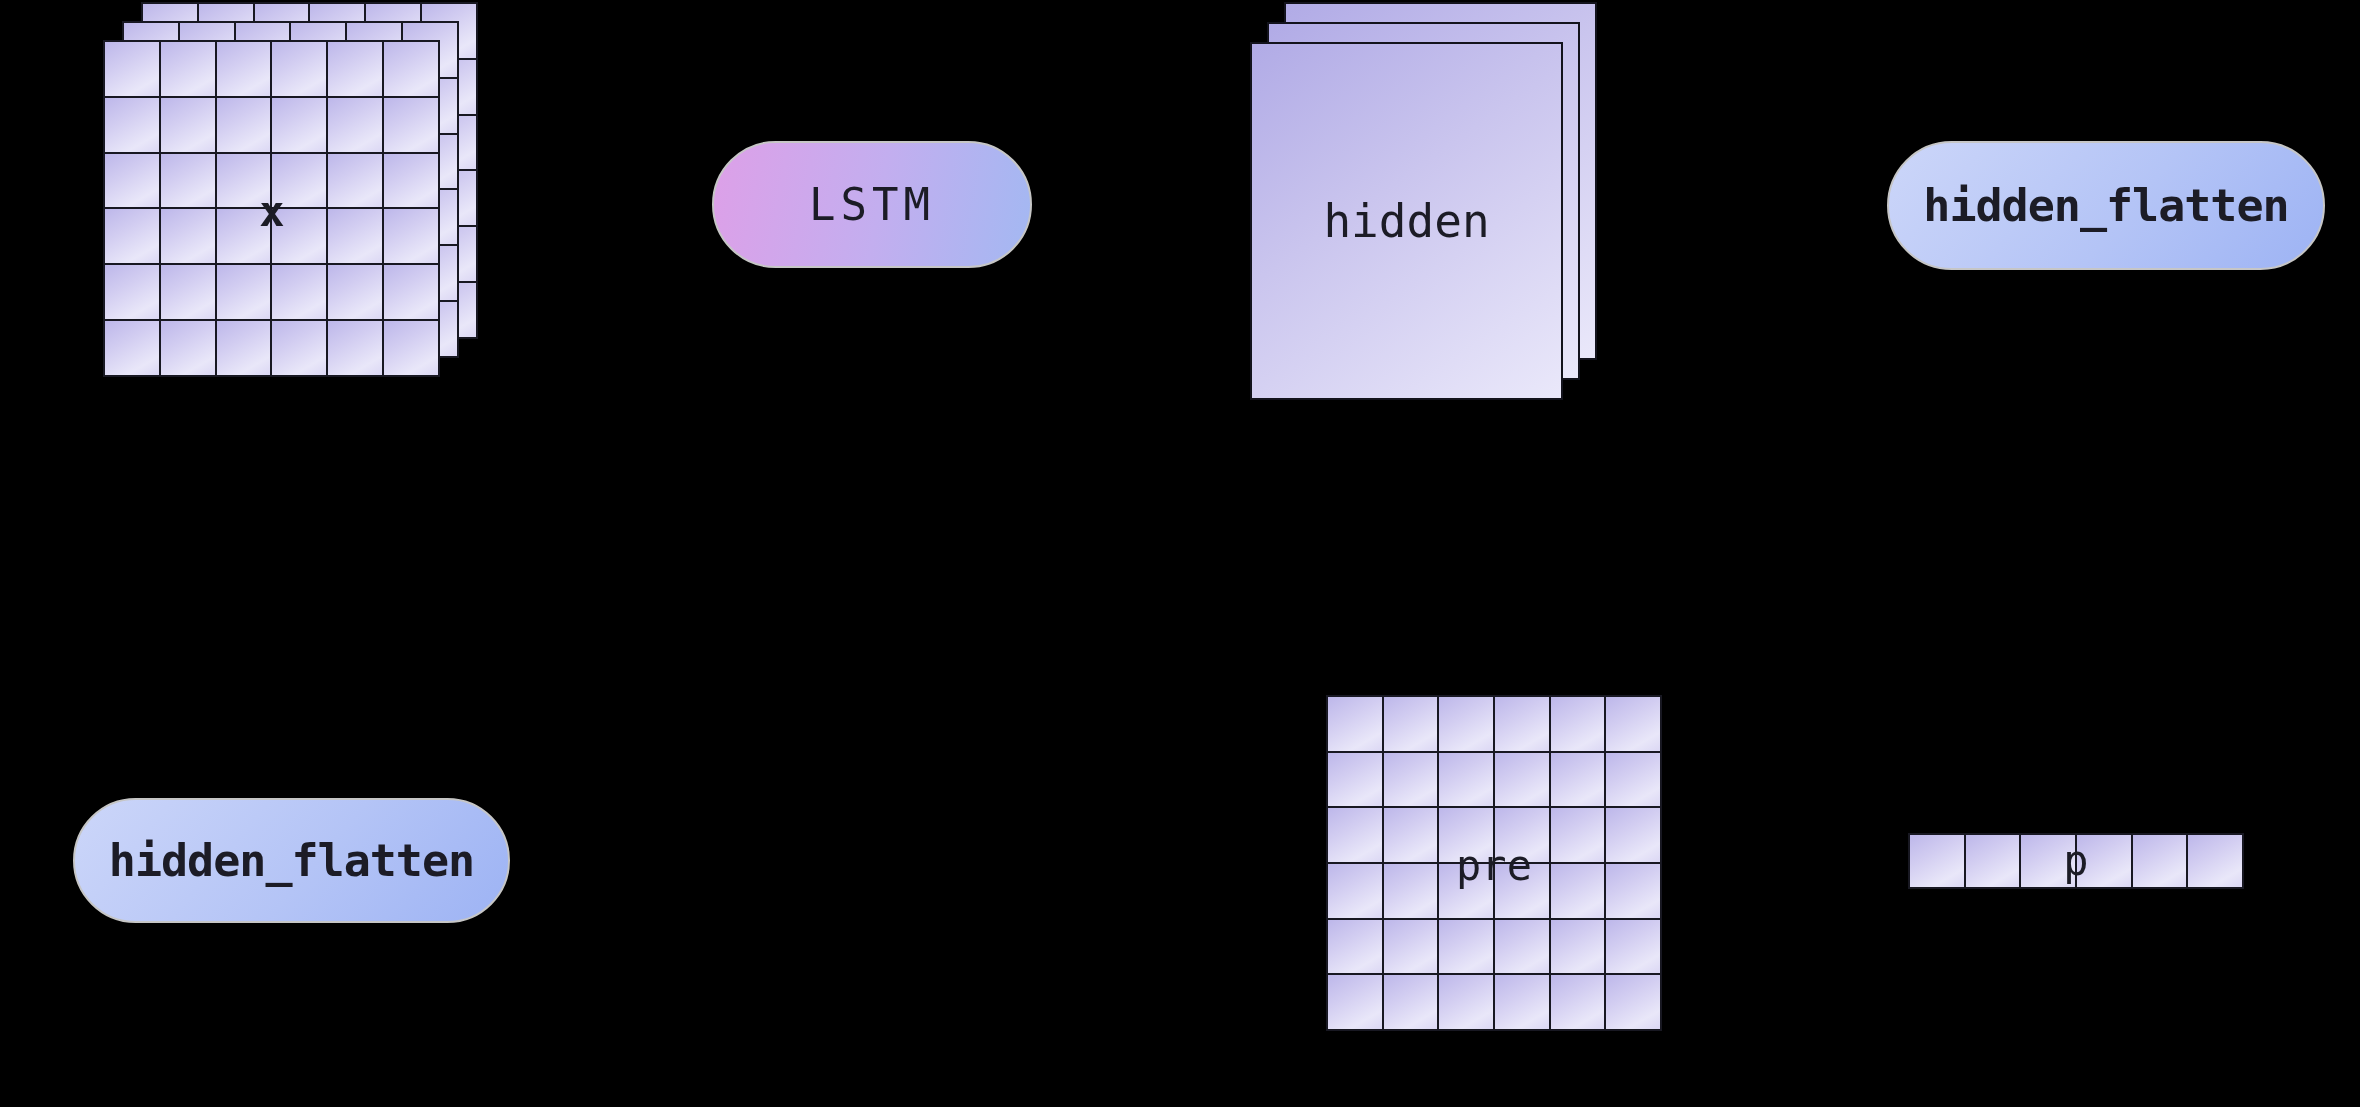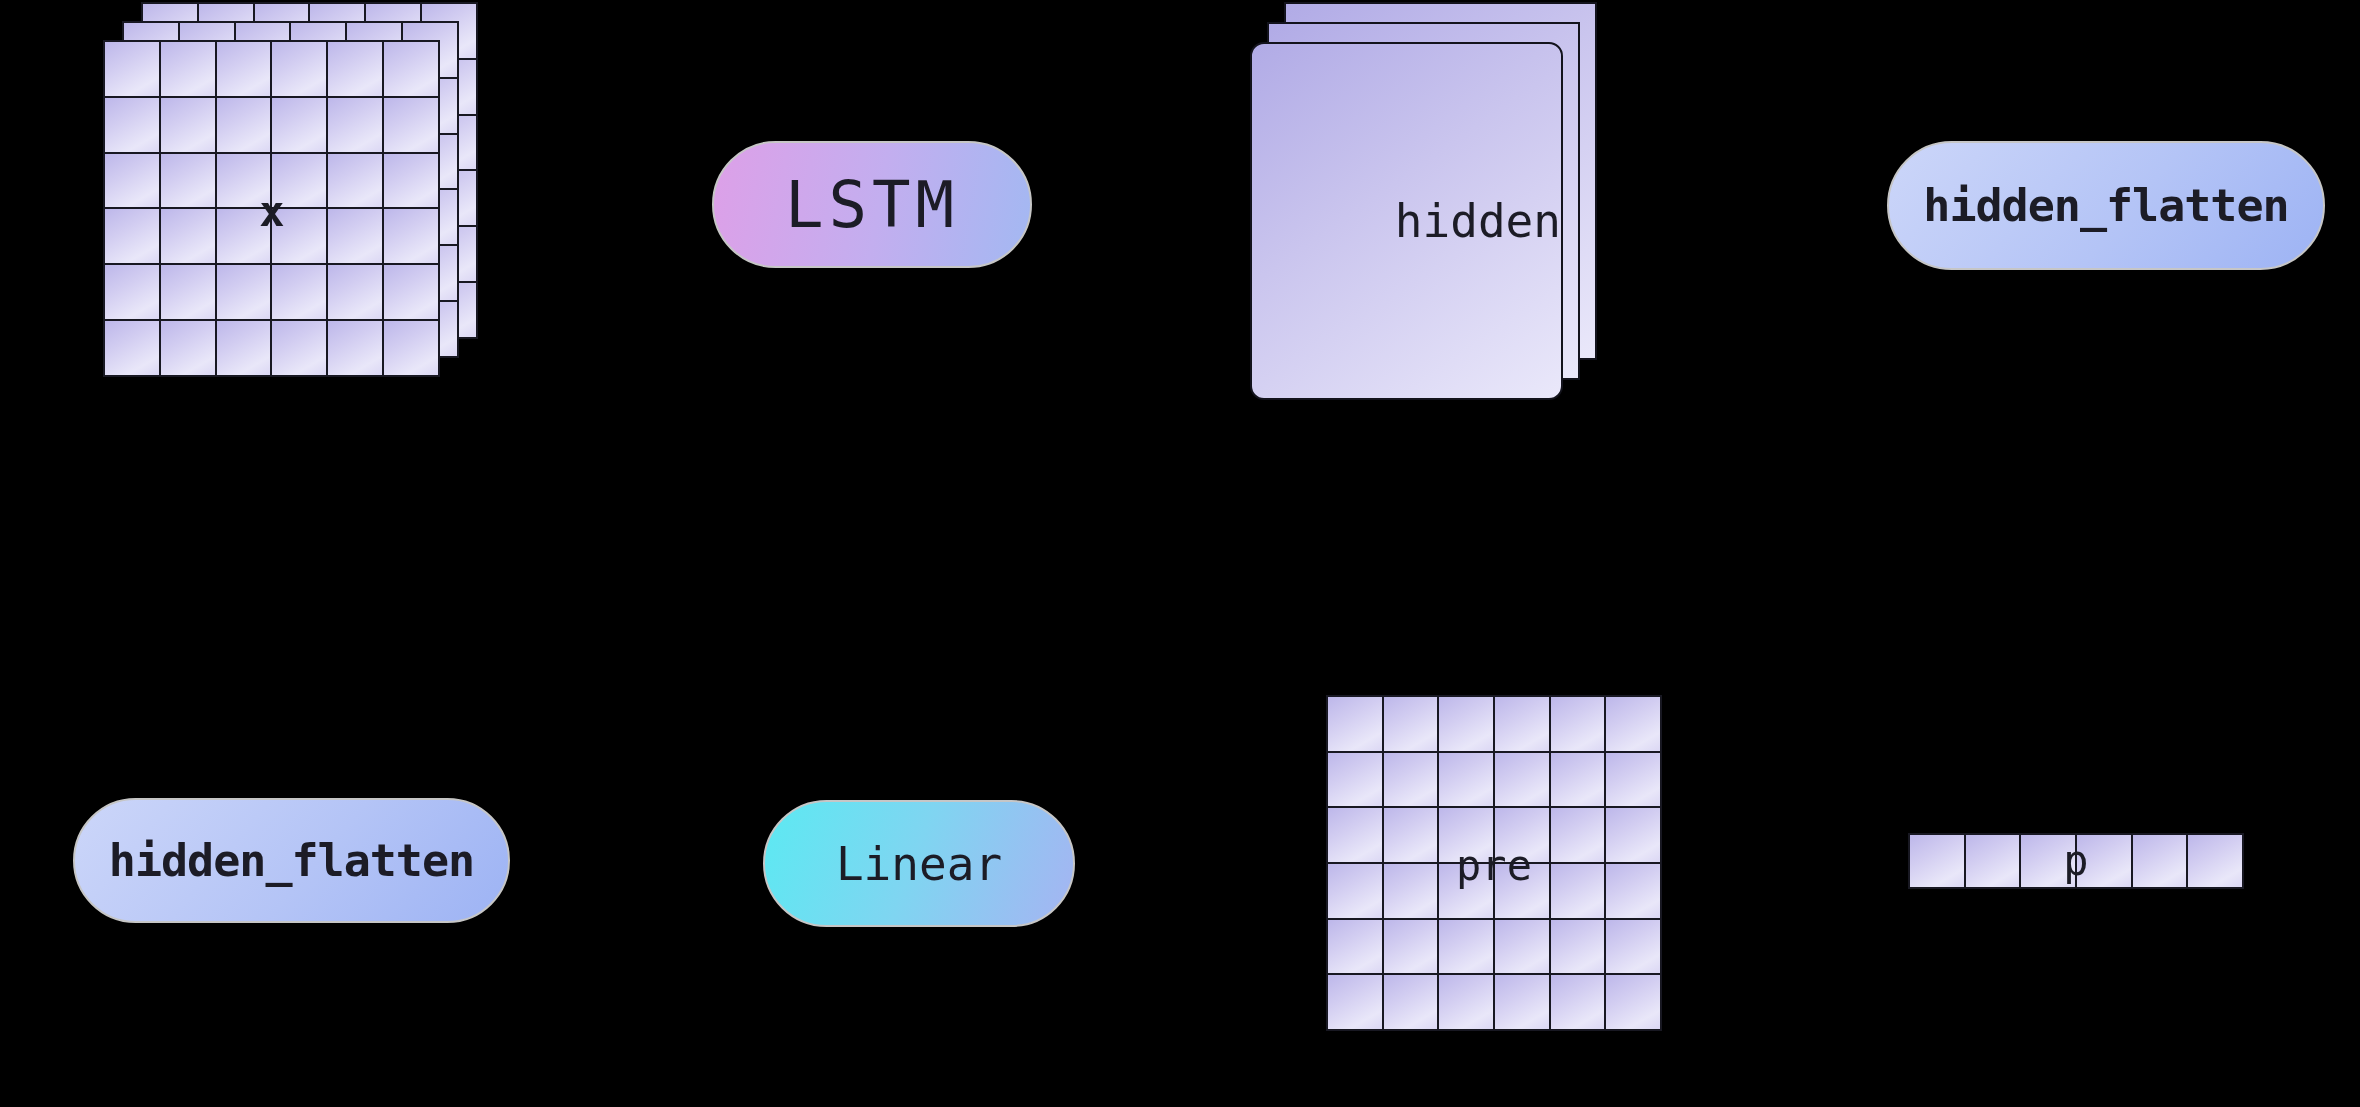--- a/index.html
+++ b/index.html
@@ -38,21 +38,21 @@
     width: 313px; height: 358px;
     border: 2px solid var(--panel-border, #13131c);
     box-sizing: border-box;
     background: linear-gradient(145deg,
       var(--panel-from, #b1abe6) 0%, #cac5ee 42%,
       var(--panel-to, #eae8fa) 100%);
   }
   .h-layer-back  { left: 1284px; top: 2px; }
   .h-layer-mid   { left: 1267px; top: 22px; }
   .h-layer-front { left: 1250px; top: 42px;
-    display: flex; align-items: center; justify-content: flex-end; border-radius: 14px; }
+    display: flex; align-items: center; justify-content: center; }
 
   
   .pill {
     position: absolute;
     border-radius: 999px;
     border: 2px solid var(--pill-border, #c6c6c6);
     box-sizing: border-box;
     display: flex; align-items: center; justify-content: center;
   }
   .pill-lstm { left: 712px; top: 141px; width: 320px; height: 127px;
@@ -76,21 +76,21 @@
   }
   .overlay-label {
     position: absolute;
     transform: translate(-50%, -50%);
     z-index: 10;
   }
   .x-label   { left: 272px;  top: 212px; font-size: 42px; font-weight: bold; }
   .pre-label { left: 1494px; top: 866px; font-size: 42px; }
   .p-label   { left: 2076px; top: 861px; font-size: 42px; }
   .hidden-label { font-size: 46px; }
-  .lstm-label { font-size: 64px; letter-spacing: 5px; }
+  .lstm-label { font-size: 44px; letter-spacing: 5px; }
   .flatten-label { font-size: 45px; letter-spacing: -1px; font-weight: bold; }
   .linear-label { font-size: 46px; }
 </style>
 </head>
 <body style="--background: #000000; --text: #1c1c26; --cell-border: #181822; --panel-border: #13131c; --pill-border: #c6c6c6; --cell-from: #bdb7ea; --cell-to: #e9e7f9; --panel-from: #b1abe6; --panel-to: #eae8fa; --lstm-from: #dda0e8; --lstm-to: #a3b8f2; --flatten-from: #ccd6f9; --flatten-to: #9db3f4; --linear-from: #5ce9f2; --linear-to: #a5b4f2;">
 
 <div class="canvas">
 
   <div>
     <div class="grid x-layer-back" style="grid-template-columns: repeat(6, 1fr); grid-template-rows: repeat(6, 1fr);">
@@ -223,23 +223,20 @@
   </div>
 
   <div class="pill pill-flatten-top">
     <span class="node-label flatten-label">hidden_flatten</span>
   </div>
 
   <div class="pill pill-flatten-bottom">
     <span class="node-label flatten-label">hidden_flatten</span>
   </div>
 
-  <div class="pill pill-linear">
-    <span class="node-label linear-label">Linear</span>
-  </div>
 
   <div>
     <div class="grid pre-grid" style="grid-template-columns: repeat(6, 1fr); grid-template-rows: repeat(6, 1fr);">
         <div class="cell"></div>
         <div class="cell"></div>
         <div class="cell"></div>
         <div class="cell"></div>
         <div class="cell"></div>
         <div class="cell"></div>
         <div class="cell"></div>

